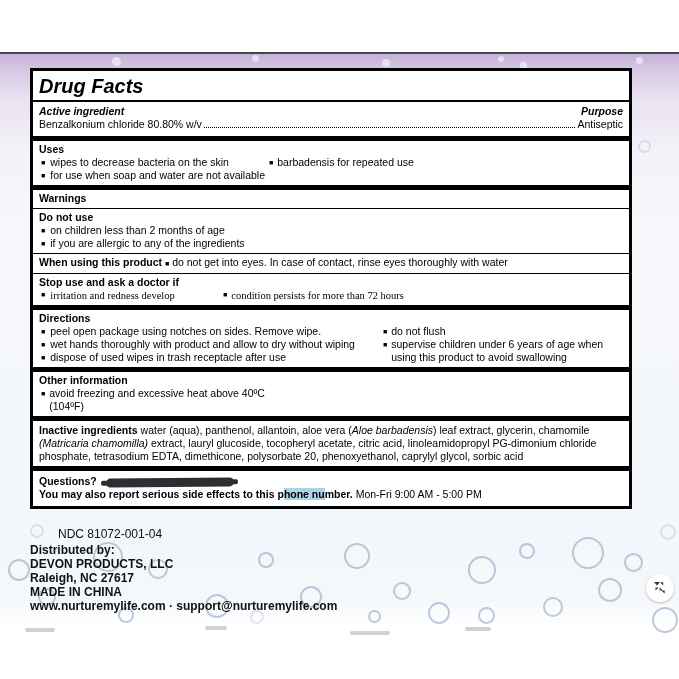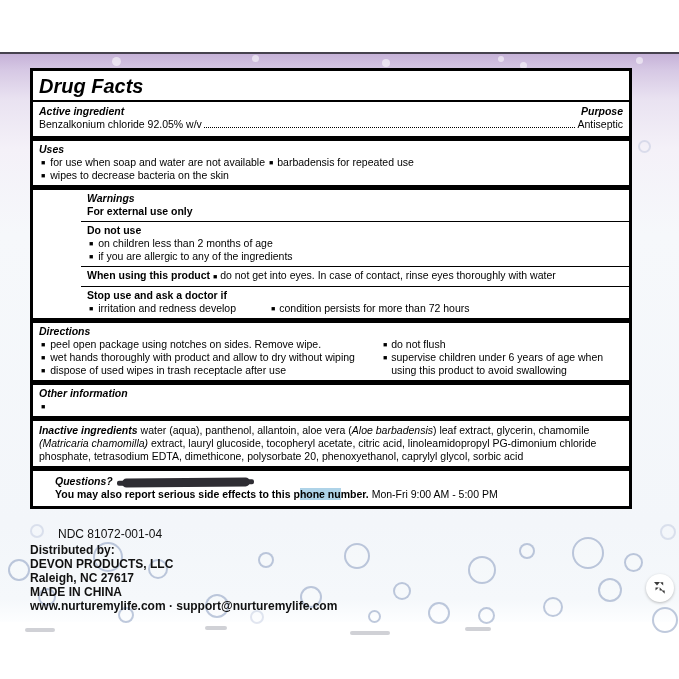--- a/index.html
+++ b/index.html
@@ -21,32 +21,32 @@
   
   .panel{position:absolute;left:30px;top:68px;width:602px;box-sizing:border-box;
          background:#fff;border:3px solid #000;z-index:2;font-size:10.5px;line-height:13px;}
   .sec{padding:2px 6px 3px 6px;border-radius:15px;}
   .thickbar{height:5px;background:#000;}
   .title{font-size:20px;line-height:24px;font-weight:bold;font-style:italic;
          padding:3px 6px 2px 6px;border-bottom:2px solid #000;}
   .hrow{display:flex;justify-content:space-between;font-weight:bold;font-style:italic;padding-top:1px;}
   .dotrow{display:flex;align-items:baseline;padding-bottom:2px;}
   .leader{flex:1;border-bottom:1.6px dotted #000;margin:0 2px 3px 2px;height:9px;}
-  .h-bi{font-weight:bold;font-style:italic;}
+  .h-bi{font-weight:bold;}
   .h-b{font-weight:bold;}
   .cols{display:grid;}
   .cols.uses{grid-template-columns:228px 1fr;}
   .cols.dnu{grid-template-columns:228px 1fr;}
-  .cols.stop{grid-template-columns:182px 1fr;}
+  .cols.stop{grid-template-columns:182px 1fr;font-family:Liberation Serif, serif;}
   .cols.dir{grid-template-columns:342px 1fr;}
   .cols.other{grid-template-columns:232px 1fr;}
   .bul{display:flex;align-items:flex-start;}
   .bul .mk{font-size:7px;line-height:13px;margin:0 5px 0 2px;flex:0 0 auto;}
   .bul.tight .mk{margin-right:4px;}
-  .subrow{padding:2px 6px 3px 6px;margin-left:48px;}
+  .subrow{padding:2px 6px 3px 6px;}
   .subrow + .subrow{border-top:1.5px solid #000;}
   .inline-mk{font-size:7px;}
   .redact{display:inline-block;width:128px;height:9px;background:#2e2d33;border-radius:5px;
           vertical-align:middle;margin-left:6px;transform:rotate(-.6deg);position:relative;}
   .redact:before{content:"";position:absolute;left:-5px;top:2px;width:10px;height:5px;background:#2e2d33;border-radius:2px;}
   .redact:after{content:"";position:absolute;right:-4px;top:2px;width:9px;height:5px;background:#2e2d33;border-radius:2px;}
   .hl{background:#aed3e8;}
 
   
   .footer{position:absolute;left:30px;top:528px;z-index:2;font-size:12px;line-height:13.5px;color:#111;}
@@ -106,56 +106,55 @@
   <div class="panel">
 
     <div class="title">Drug Facts</div>
 
     <div class="sec">
       <div class="hrow">
         <span>Active ingredient</span>
         <span>Purpose</span>
       </div>
       <div class="dotrow">
-        <span>Benzalkonium chloride 92.05% w/v</span>
+        <span>Benzalkonium chloride 80.80% w/v</span>
         <span class="leader"></span>
         <span>Antiseptic</span>
       </div>
     </div>
 
     <div class="thickbar"></div>
 
     <div class="sec">
       <div class="h-bi">Uses</div>
       <div class="cols uses">
         <div>
           <div class="bul">
             <span class="mk">■</span>
+            <span>wipes to decrease bacteria on the skin</span>
+          </div>
+          <div class="bul">
+            <span class="mk">■</span>
             <span>for use when soap and water are not available</span>
           </div>
-          <div class="bul">
-            <span class="mk">■</span>
-            <span>wipes to decrease bacteria on the skin</span>
-          </div>
         </div>
         <div>
           <div class="bul tight">
             <span class="mk">■</span>
             <span>barbadensis for repeated use</span>
           </div>
         </div>
       </div>
     </div>
 
     <div class="thickbar"></div>
 
     <div>
       <div class="subrow">
         <div class="h-bi">Warnings</div>
-        <div class="h-b">For external use only</div>
       </div>
       <div class="subrow">
         <div class="h-b">Do not use</div>
         <div class="cols dnu">
           <div>
             <div class="bul">
               <span class="mk">■</span>
               <span>on children less than 2 months of age</span>
             </div>
             <div class="bul">
@@ -217,33 +216,34 @@
       </div>
     </div>
 
     <div class="thickbar"></div>
 
     <div class="sec">
       <div class="h-bi">Other information</div>
       <div class="cols other">
         <div class="bul tight">
           <span class="mk">■</span>
+          <span>avoid freezing and excessive heat above 40ºC (104ºF)</span>
         </div>
       </div>
     </div>
 
     <div class="thickbar"></div>
 
     <div class="sec" style="padding-top:3px;">
       <span class="h-bi">Inactive ingredients</span><span><span> water (aqua), panthenol, allantoin, aloe vera (</span><i>Aloe barbadensis</i><span>) leaf extract, glycerin, chamomile </span><i>(Matricaria chamomilla)</i><span> extract, lauryl glucoside, tocopheryl acetate, citric acid, linoleamidopropyl PG-dimonium chloride phosphate, tetrasodium EDTA, dimethicone, polysorbate 20, phenoxyethanol, caprylyl glycol, sorbic acid</span></span>
     </div>
 
     <div class="thickbar"></div>
 
-    <div class="sec" style="padding-top:4px;padding-bottom:5px;margin-left:16px;">
+    <div class="sec" style="padding-top:4px;padding-bottom:5px;">
       <div>
         <span class="h-bi">Questions?</span>
         <span class="redact"></span>
       </div>
       <div>
         <span class="h-b">You may also report serious side effects to this p</span><span class="h-b hl">hone nu</span><span class="h-b">mber.</span><span> Mon-Fri 9:00 AM - 5:00 PM</span>
       </div>
     </div>
   </div>
 

